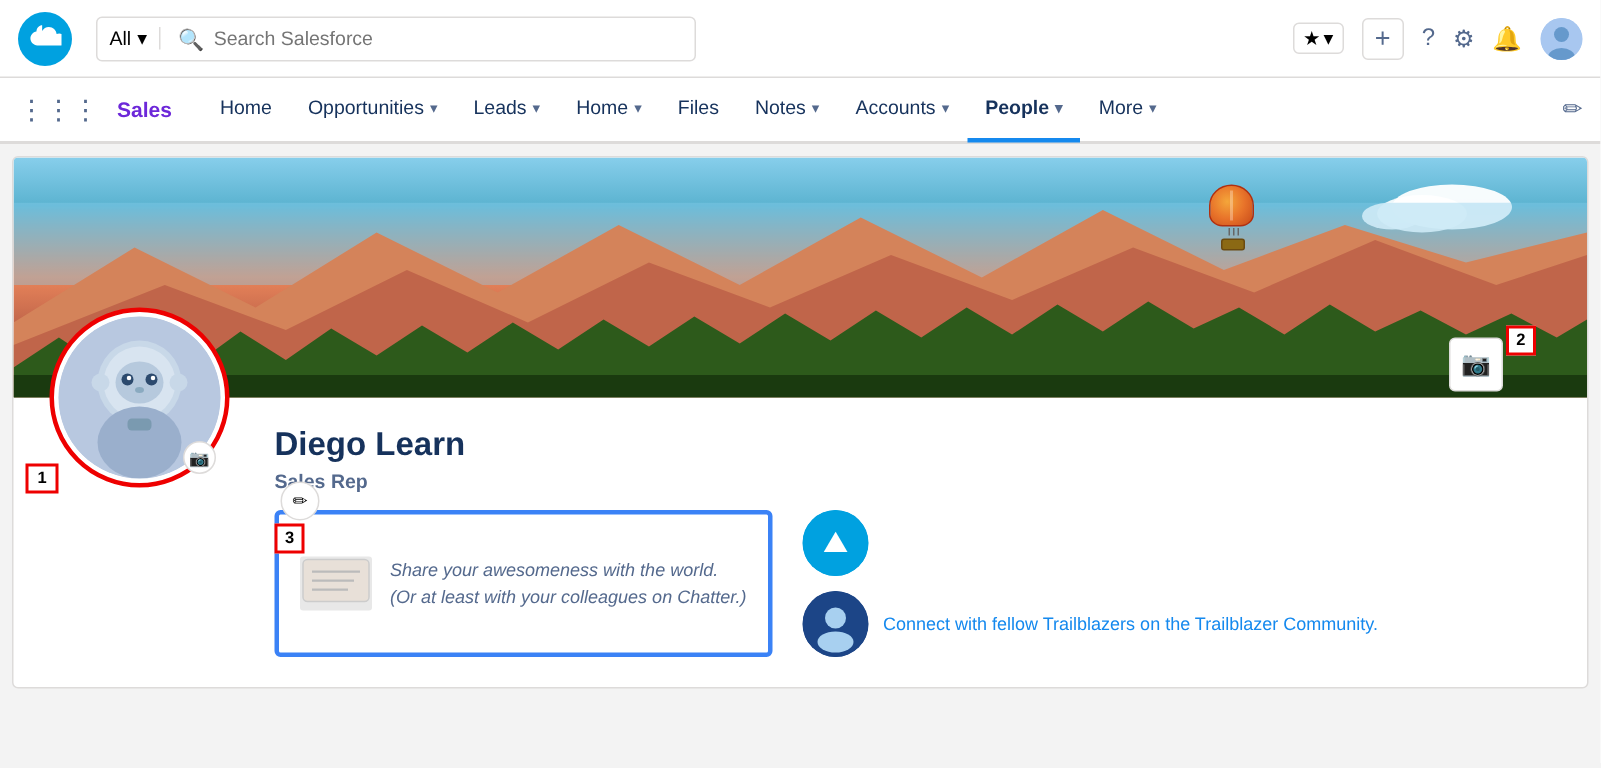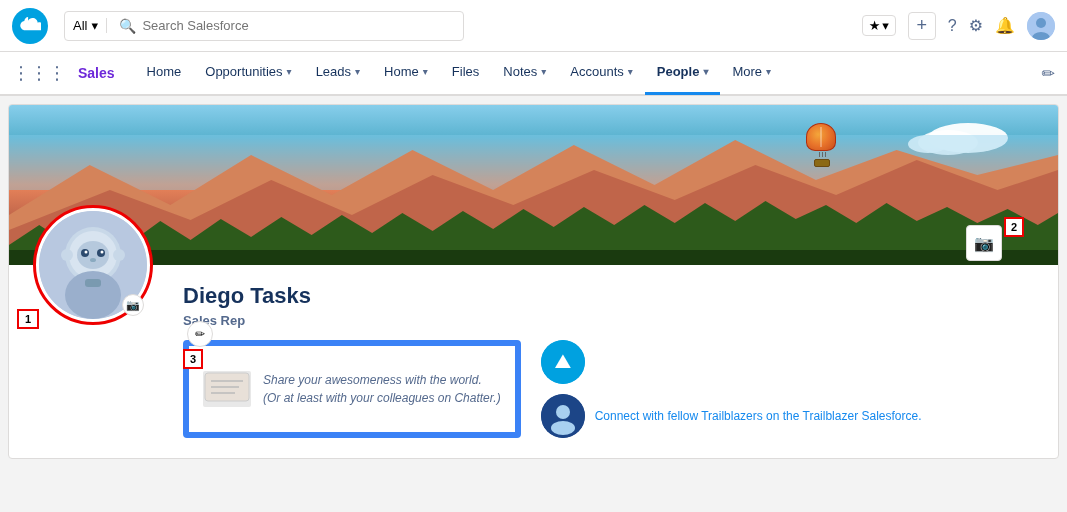--- a/index.html
+++ b/index.html
@@ -224,21 +224,21 @@
     
     .profile-cards {
       display: flex;
       gap: 20px;
       margin-top: 8px;
     }
     .chatter-card {
       display: flex;
       align-items: center;
       gap: 12px;
-      border: 6px solid #3b82f6;
+      border: 3px solid #3b82f6;
       padding: 10px 14px;
       border-radius: 4px;
       min-width: 220px;
     }
     .chatter-icon {
       width: 48px; height: 36px;
       background: #e8e8e8;
       border-radius: 2px;
       flex-shrink: 0;
       display: flex; align-items: center; justify-content: center;
@@ -459,21 +459,21 @@
       </div>
       <div class="label-badge-1">1</div>
     </div>
 
     <div class="edit-pencil-wrap">
       <div class="edit-pencil-btn">✏</div>
       <div class="label-badge-3">3</div>
     </div>
 
     <div class="profile-info">
-      <div class="profile-name">Diego Tasks</div>
+      <div class="profile-name">Diego Learn</div>
       <div class="profile-title">Sales Rep</div>
 
       <div class="profile-cards">
 
         <div class="chatter-card">
           <div class="chatter-icon">
             <svg viewBox="0 0 48 36" width="48" height="36">
               <rect x="2" y="2" width="44" height="28" rx="3" fill="#e8e0d8" stroke="#ccc" stroke-width="1"></rect>
               <line x1="8" y1="10" x2="40" y2="10" stroke="#bbb" stroke-width="1.5"></line>
               <line x1="8" y1="16" x2="36" y2="16" stroke="#bbb" stroke-width="1.5"></line>
@@ -496,20 +496,20 @@
             </div>
           </div>
           <div class="trail-item">
             <div class="trail-icon community">
               <svg viewBox="0 0 44 44" width="44" height="44">
                 <circle cx="22" cy="22" r="22" fill="#1c4587"></circle>
                 <circle cx="22" cy="18" r="7" fill="#a8d0f0"></circle>
                 <ellipse cx="22" cy="34" rx="12" ry="7" fill="#a8d0f0"></ellipse>
               </svg>
             </div>
-            <a class="trail-link">Connect with fellow Trailblazers on the Trailblazer Salesforce.</a>
+            <a class="trail-link">Connect with fellow Trailblazers on the Trailblazer Community.</a>
           </div>
         </div>
       </div>
     </div>
 
   </div>
 </div>
 
 </body></html>

